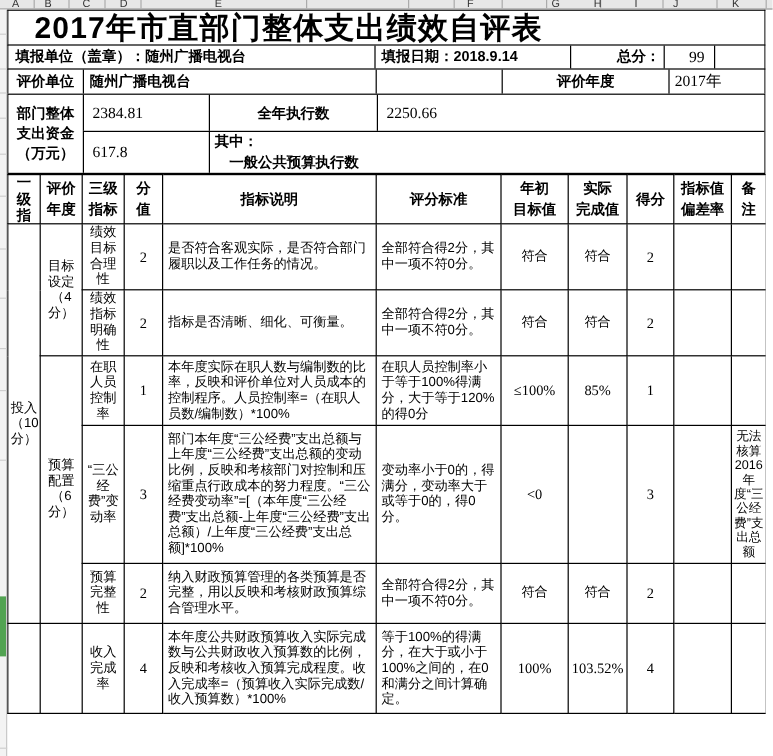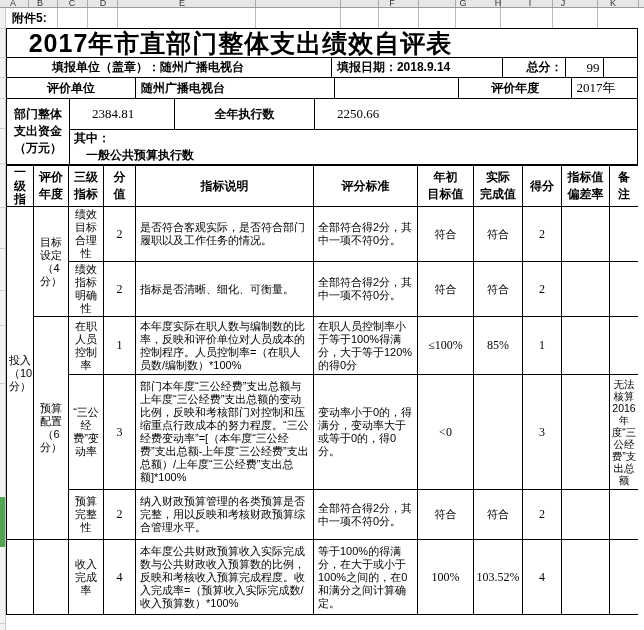--- a/index.html
+++ b/index.html
@@ -18,21 +18,21 @@
   .row-strip .tick { position:absolute; left:0; width:6px; height:1px; background:#cfcfcf; }
   .sel-ind { position:absolute; left:0; top:489px; width:5px; height:50px; }
 
   
   .content { position:absolute; left:6px; top:8px; width:632px; height:622px; overflow:hidden; }
   .frow { display:flex; width:632px; }
   .c { border-left:1px solid #000; display:flex; align-items:center;
        justify-content:center; overflow:hidden; text-align:center; }
   .c.noL { border-left:none; }
   .c.left { justify-content:flex-start; text-align:left; }
-  .bold { font-weight:bold;margin-left:39px; }
+  .bold { font-weight:bold; }
   .num { font-family:"Liberation Serif","DejaVu Serif",serif; font-size:13px; }
   .pre { white-space:pre-wrap; }
 
   
   .r-attach { height:20px; }
   .r-attach .g { border-left:1px solid #bdbdbd; height:20px; display:flex; align-items:center; }
   .r-attach .g:first-child { border-left:none; }
   .r-attach .lbl { padding-left:6px; font-size:12px; font-weight:bold; }
 
   
@@ -46,21 +46,21 @@
   .r-eval { height:21px; font-size:12px; }
   .funds { display:flex; border:1px solid #000; border-bottom:1px solid #000; }
   .funds-label { width:62px; display:flex; align-items:center; justify-content:center;
     text-align:center; font-size:12px; font-weight:bold; padding:0 6px; }
   .funds-right { flex:1; }
   .funds-right .frow2 { display:flex; border-top:none; }
   .funds-right .frow2 + .frow2 { border-top:1px solid #000; }
   .fr-h30 { height:30px; } .fr-h35 { height:35px; } .fr-h43 { height:43px; }
   .funds .c { height:auto; align-self:stretch; }
   .flabel { font-size:12px; font-weight:bold; }
-  .fval { padding-left:22px; }
+  .fval { padding-left:7px; }
 
   
   table.ind { border-collapse:collapse; table-layout:fixed; width:632px; }
   table.ind th, table.ind td { border:1px solid #000; overflow:hidden;
     vertical-align:middle; text-align:center; padding:1px 2px; }
   table.ind th { font-size:12px; font-weight:bold; padding:0 2px; }
   table.ind td { font-size:11px; line-height:13px; }
   table.ind .txt { text-align:left; padding:1px 4px; line-height:13px; }
   table.ind .vnum { font-family:"Liberation Serif","DejaVu Serif",serif; font-size:12px; }
   table.ind .small { font-size:10.5px; line-height:12px; padding:0 1px; }
@@ -111,34 +111,20 @@
       <span class="tick" style="top:240px"></span>
     <span class="tick" style="top:282px"></span>
       <span class="tick" style="top:317px"></span>
     <span class="tick" style="top:375px"></span>
       <span class="tick" style="top:615px"></span>
     <div class="sel-ind" style="background: rgb(82, 163, 82);"></div>
   </div>
 
   <div class="content">
 
-    <div class="frow r-attach">
-      <div class="g lbl" style="width:51px">附件5:</div>
-      <div class="g" style="width:30px"></div>
-      <div class="g" style="width:30px"></div>
-      <div class="g" style="width:138px"></div>
-      <div class="g" style="width:85px"></div>
-      <div class="g" style="width:38px"></div>
-      <div class="g" style="width:40px"></div>
-      <div class="g" style="width:37px"></div>
-      <div class="g" style="width:45px"></div>
-      <div class="g" style="width:52px"></div>
-      <div class="g" style="width:45px"></div>
-      <div class="g" style="width:41px"></div>
-    </div>
 
     <div class="r-title">
       <div class="t">2017年市直部门整体支出绩效自评表</div>
     </div>
 
     <div class="frow r-fill">
       <div class="c noL left bold" style="width:306px; padding-left:6px">填报单位（盖章）：随州广播电视台</div>
       <div class="c left bold" style="width:164px; padding-left:5px">填报日期：2018.9.14</div>
       <div class="c bold" style="width:78px; justify-content:flex-end; padding-right:3px">总分：</div>
       <div class="c left num" style="width:42px; padding-left:20px">99</div>
@@ -155,20 +141,21 @@
 
     <div class="funds">
       <div class="funds-label">部门整体支出资金（万元）</div>
       <div class="funds-right">
         <div class="frow2 fr-h30">
           <div class="c left num fval" style="width:105px">2384.81</div>
           <div class="c flabel" style="width:140px">全年执行数</div>
           <div class="c left num fval" style="width:80px">2250.66</div>
         </div>
         <div class="frow2 fr-h35">
+          <div class="c left num fval" style="width:105px">617.8</div>
           <div class="c left flabel pre" style="width:140px; padding-left:4px">其中：
 　一般公共预算执行数</div>
         </div>
       </div>
     </div>
 
     <table class="ind">
       <colgroup>
         <col style="width:27px">
           <col style="width:35px">

